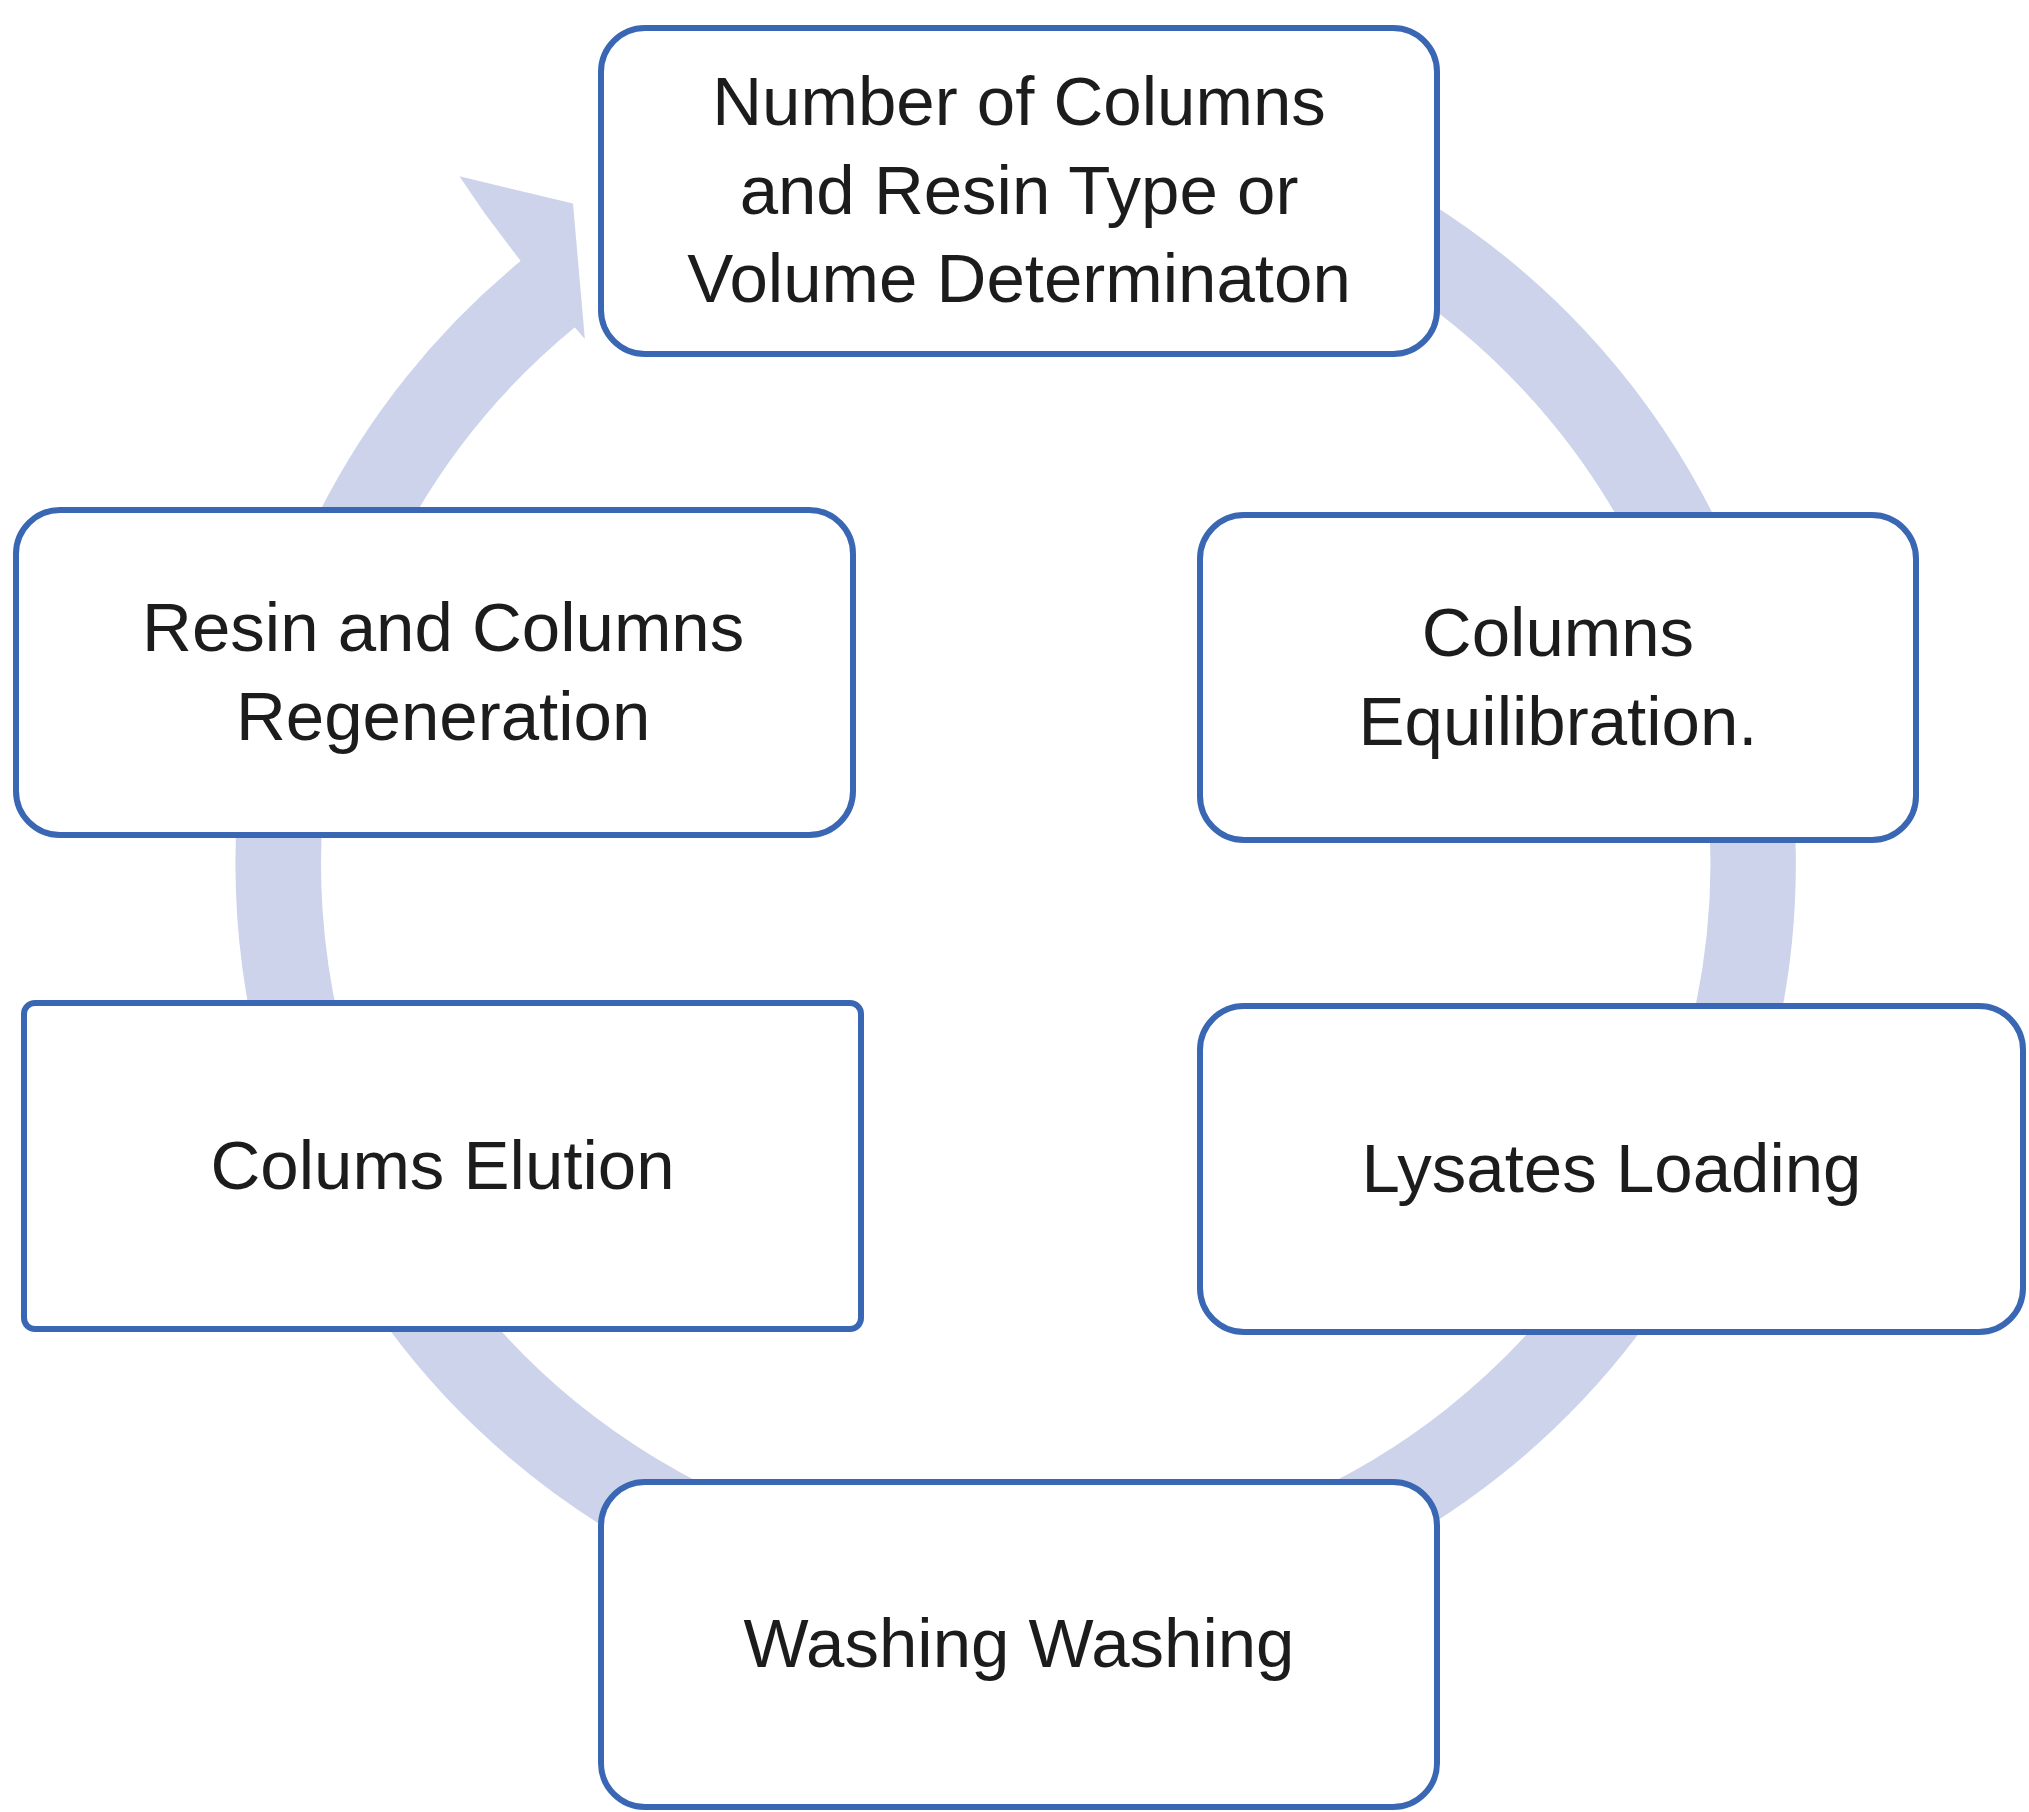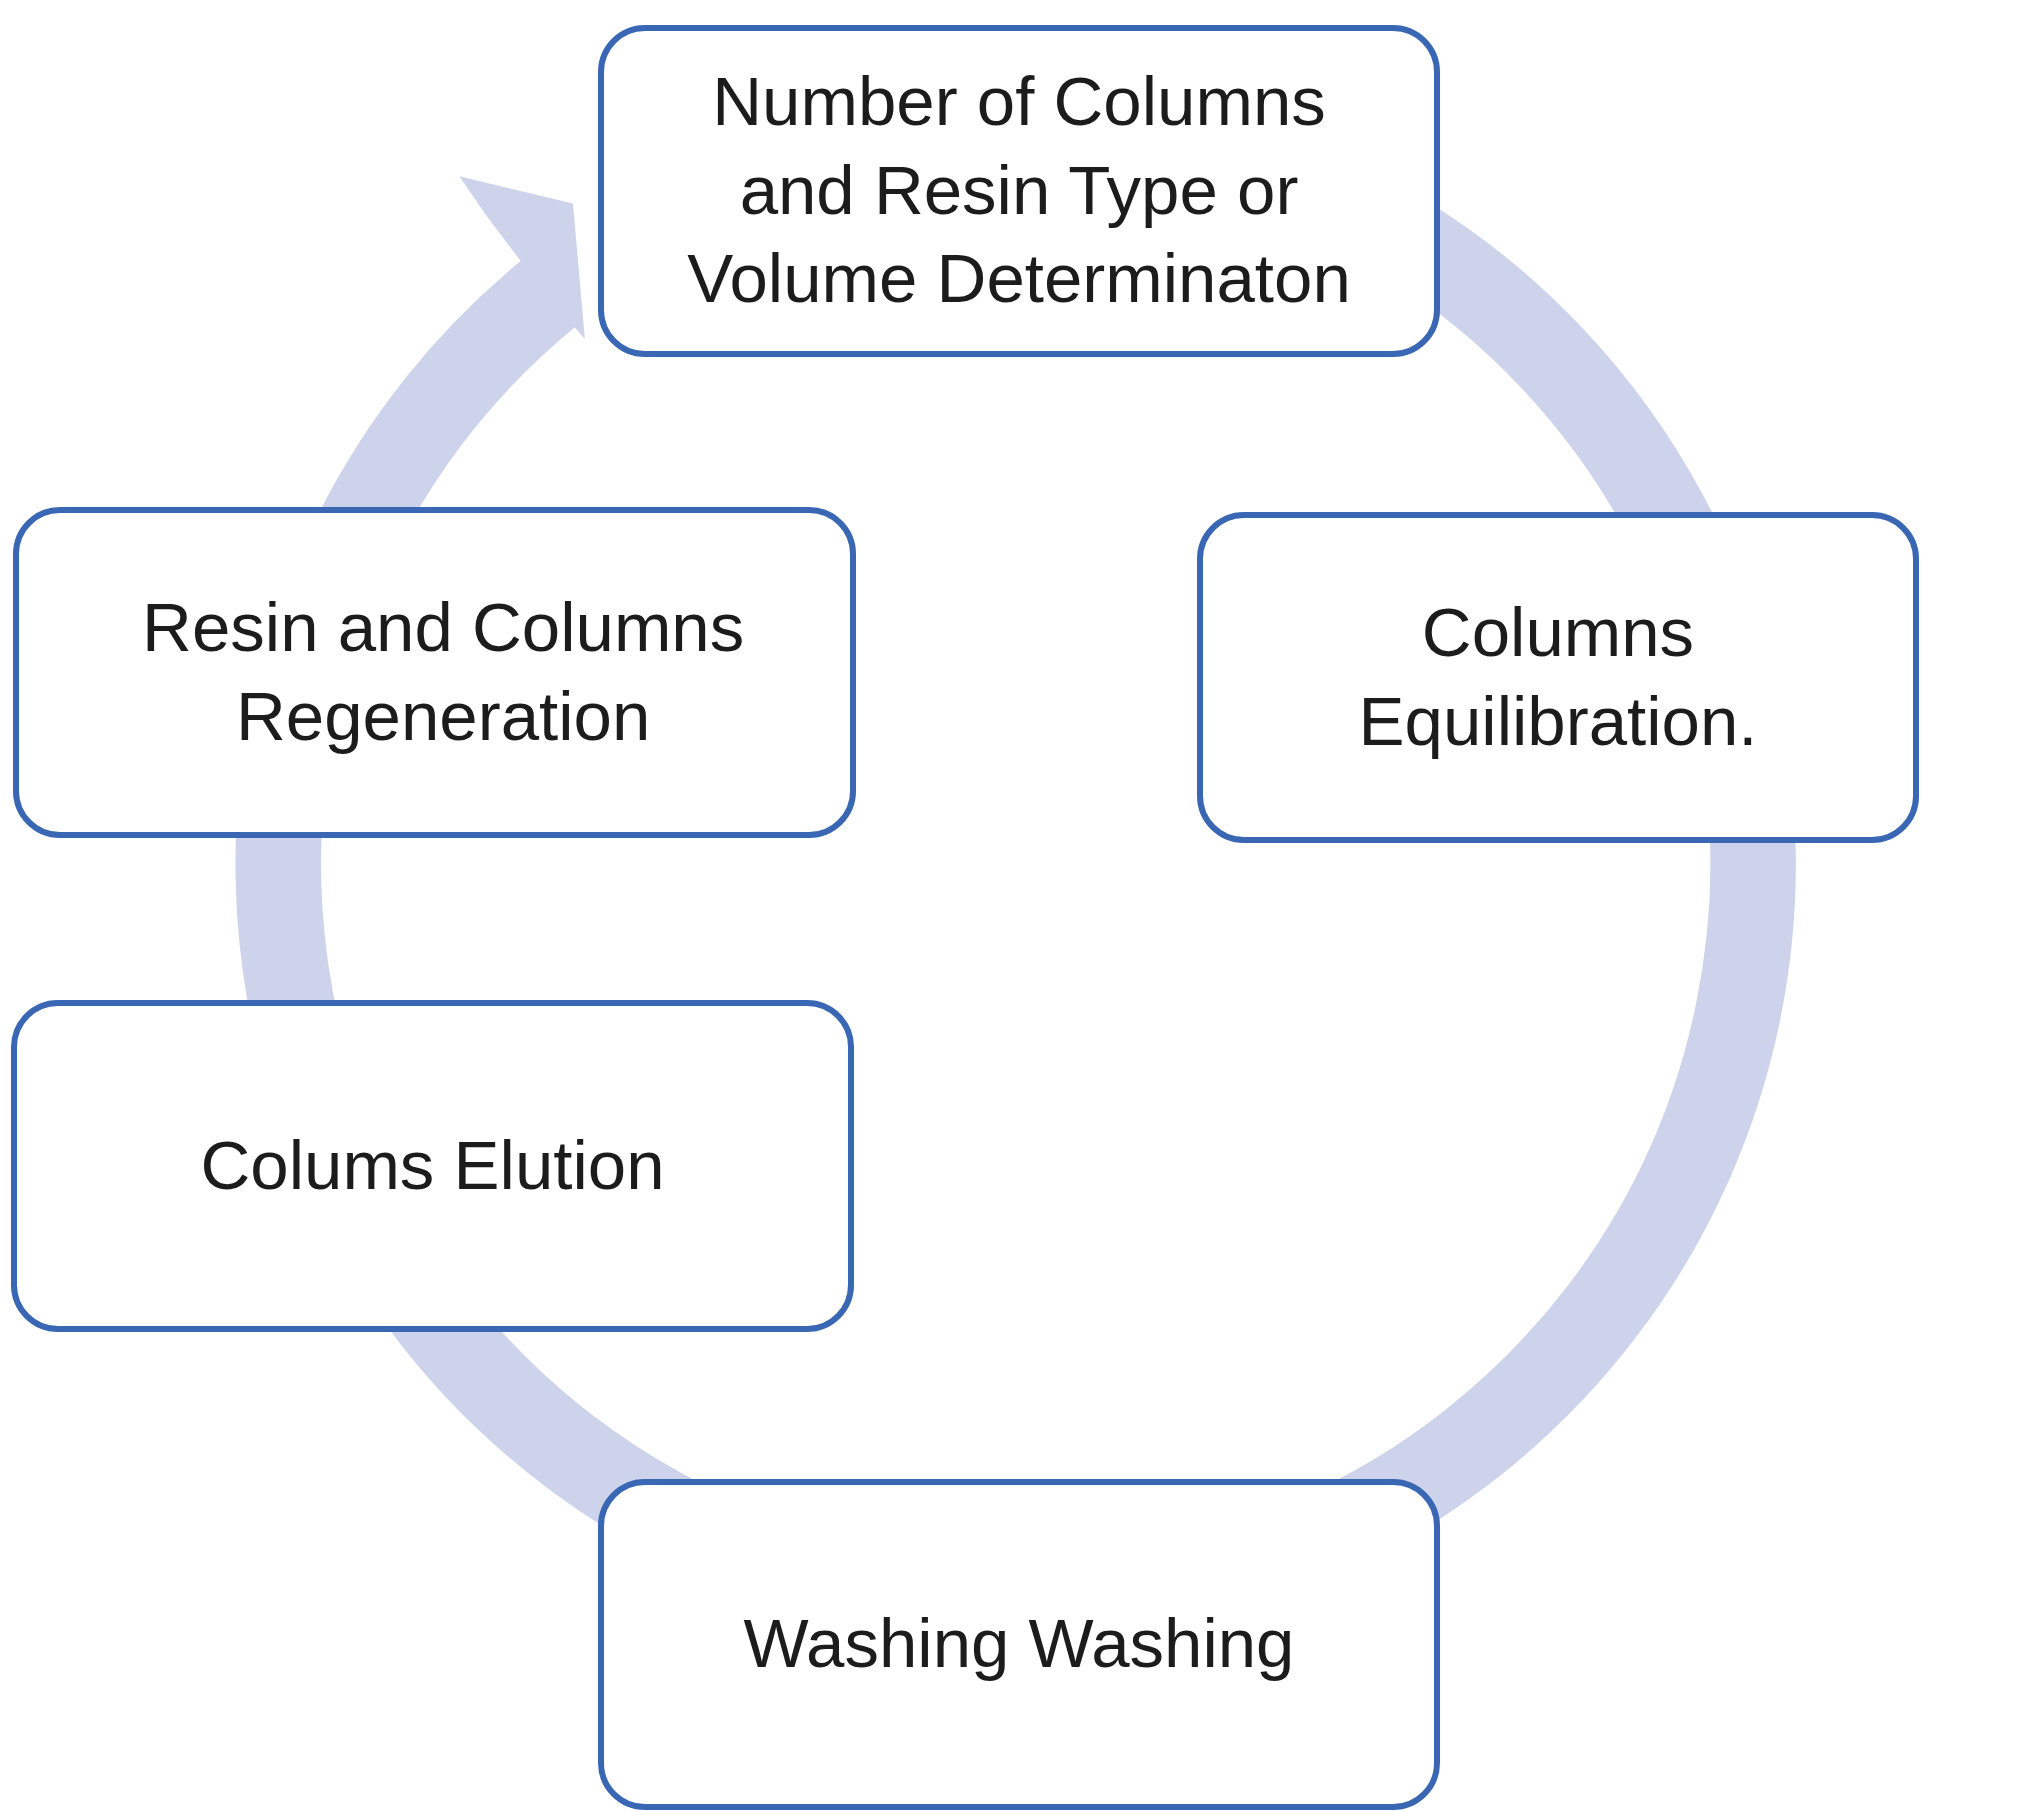--- a/index.html
+++ b/index.html
@@ -34,21 +34,21 @@
     text-align:center;
     font-size:69px;
     line-height:1.28;
     white-space:pre-line;
     padding:0 25.4px;
   }
   .n-top   {left:598px;  top:12.7px;   width:842px; height:332px;margin-top:12px;}
   .n-ur    {left:1197px; top:512px;  width:722px; height:331px;}
   .n-lr    {left:1197px; top:1003px; width:829px; height:332px;}
   .n-bottom{left:598px;  top:1479px; width:842px; height:331px;}
-  .n-ll    {left:11px;   top:1000px; width:843px; height:332px;}
+  .n-ll    {left:21px;   top:1000px; width:843px; height:332px;border-radius:14px;}
   .n-ul    {left:12.7px;   top:507px;  width:843px; height:331px;padding-left:18px;}
 </style>
 </head>
 <body>
 
 <div class="stage">
 
   <svg class="arrow-ring" viewBox="0 0 2395 2139" xmlns="http://www.w3.org/2000/svg" aria-hidden="true">
 
     <path class="ring" d="M 1077 158 A 870 870 0 1 1 650 344"></path>
@@ -59,20 +59,23 @@
   <div class="node n-top">
     <span class="label">Number of Columns
 and Resin Type or
 Volume Determinaton</span>
   </div>
 
   <div class="node n-ur">
     <span class="label">Columns Equilibration.</span>
   </div>
 
+  <div class="node n-lr">
+    <span class="label">Lysates Loading</span>
+  </div>
 
   <div class="node n-bottom">
     <span class="label">Washing Washing</span>
   </div>
 
   <div class="node n-ll">
     <span class="label">Colums Elution</span>
   </div>
 
   <div class="node n-ul">

